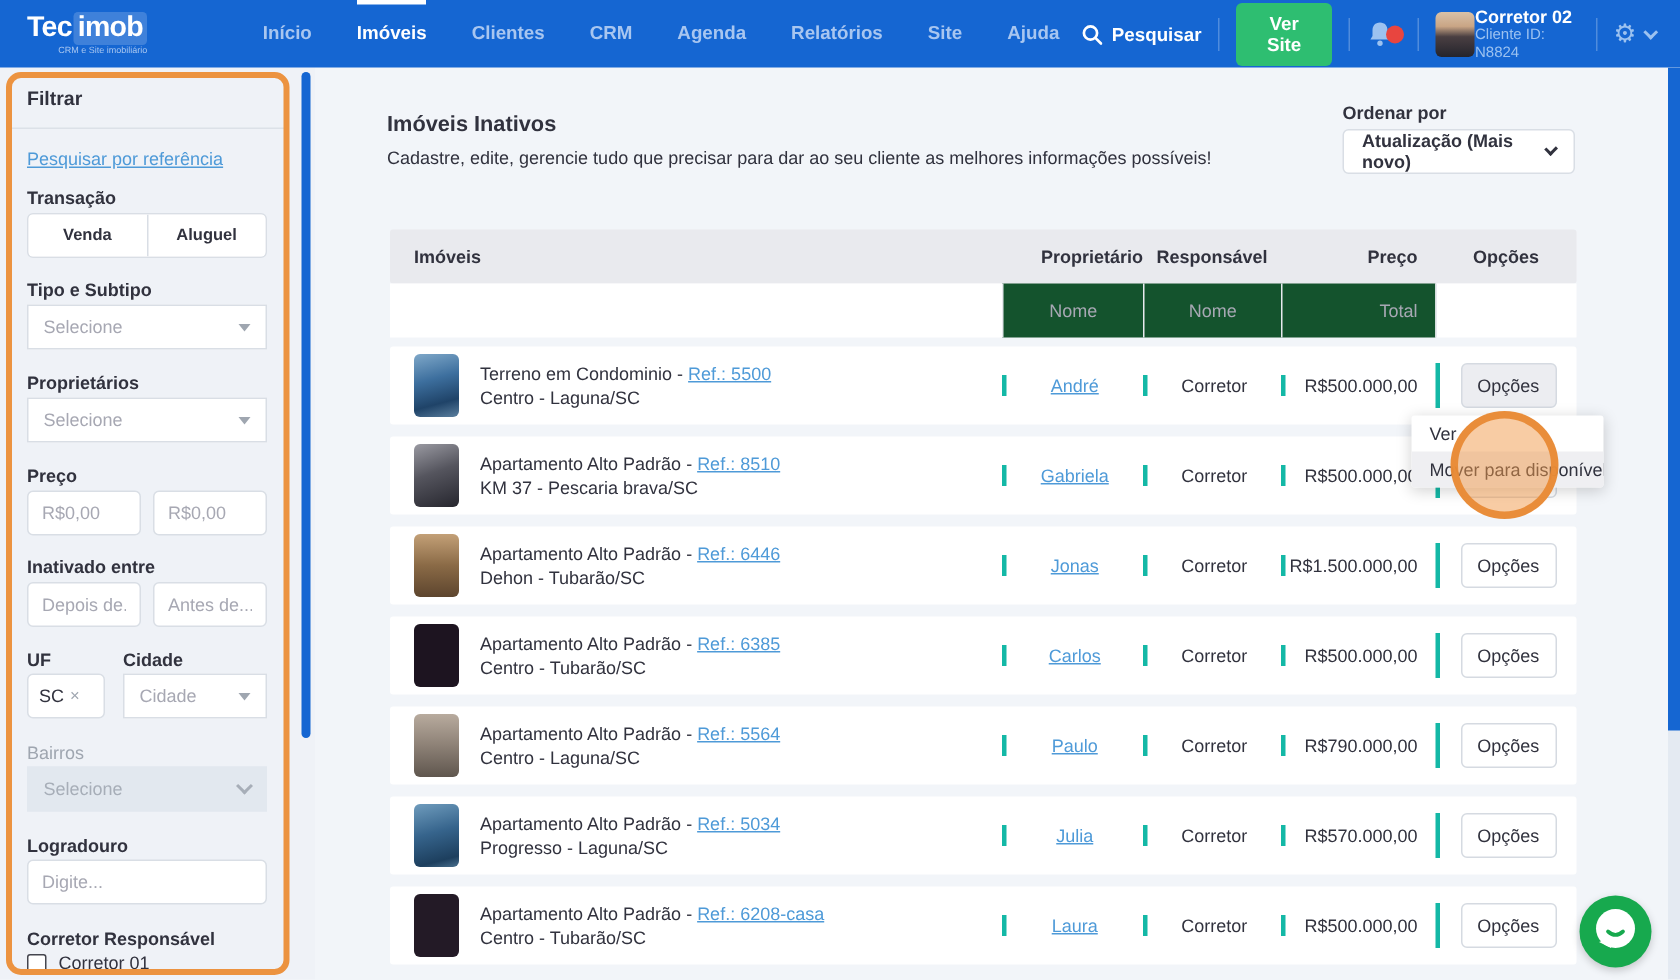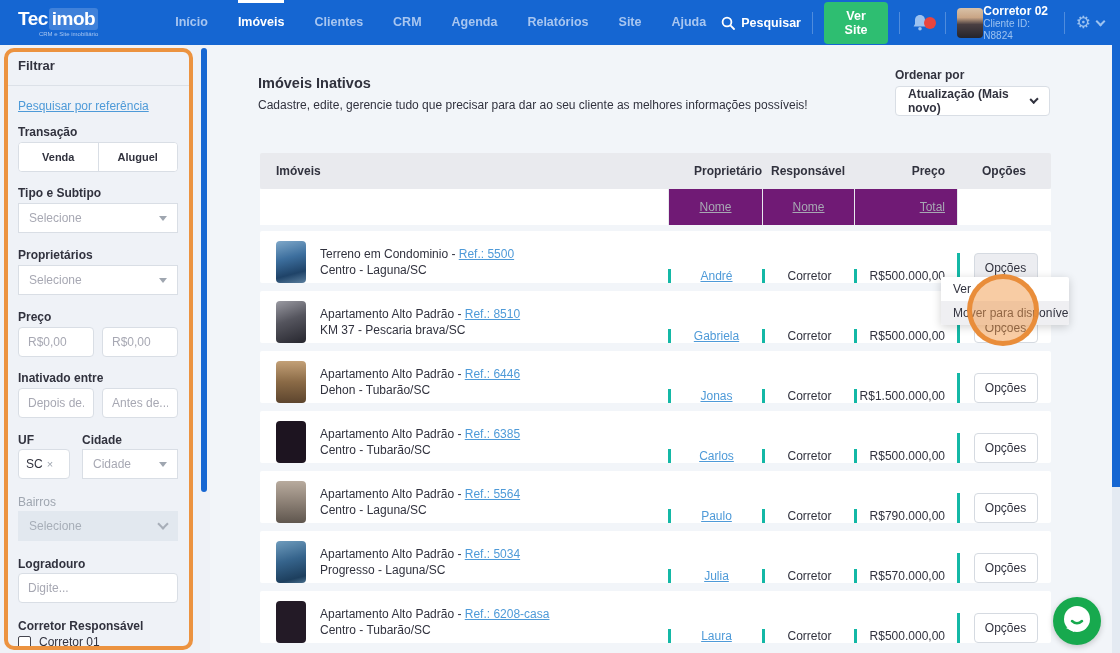--- a/index.html
+++ b/index.html
@@ -85,24 +85,24 @@
   .table { position:absolute; left:50px; top:108px; width:791px; }
   .t-head { display:flex; height:36px; background:#E9EAEE; border-radius:2px; align-items:center;
           font-size:12px; font-weight:bold; color:#31323E; }
   .t-sub { display:flex; height:36px; margin-top:0; align-items:center; font-size:12px; color:#A7A8B3; }
   .hc1 { width:408px; padding-left:16px; }
   .hc2 { width:94px; text-align:right; }
   .hc3 { width:92px; text-align:center; }
   .hc4 { width:103px; text-align:right; padding-right:12px; }
   .hc5 { width:94px; text-align:center; }
   .sub-c { height:36px; display:flex; align-items:center; background:#fff; }
-  .sub-c.tint { background:#701a75;text-decoration:underline; }
+  .sub-c.tint { background:#14532d; }
   .sub-c + .sub-c { border-left:1px solid #E7E9EE; }
   .rows { margin-top:6px; }
-  .t-row { display:flex; height:52px; background:#fff; border-radius:2px; margin-bottom:8px; align-items:flex-end; }
+  .t-row { display:flex; height:52px; background:#fff; border-radius:2px; margin-bottom:8px; align-items:center; }
   .c { display:flex; align-items:center; }
   .c + .c { border-left:3px solid #14b8a6; }
   .c1 { width:408px; padding-left:16px; }
   .c2 { width:94px; justify-content:center; }
   .c3 { width:92px; justify-content:center; font-size:12px; color:#31323E; }
   .c4 { width:103px; justify-content:flex-end; padding-right:12px; font-size:12px; color:#31323E; }
   .c5 { width:94px; justify-content:center; }
   .thumb { width:30px; height:42px; border-radius:4px; margin-right:14px; flex:none; }
   .thumb-city-blue { background:linear-gradient(165deg,#7fa8c9 0%,#3d6f9e 40%,#1f4368 75%,#5b7f9e 100%); }
   .thumb-dark-suit { background:linear-gradient(160deg,#9a9aa2 0%,#55555e 45%,#26262e 100%); }

